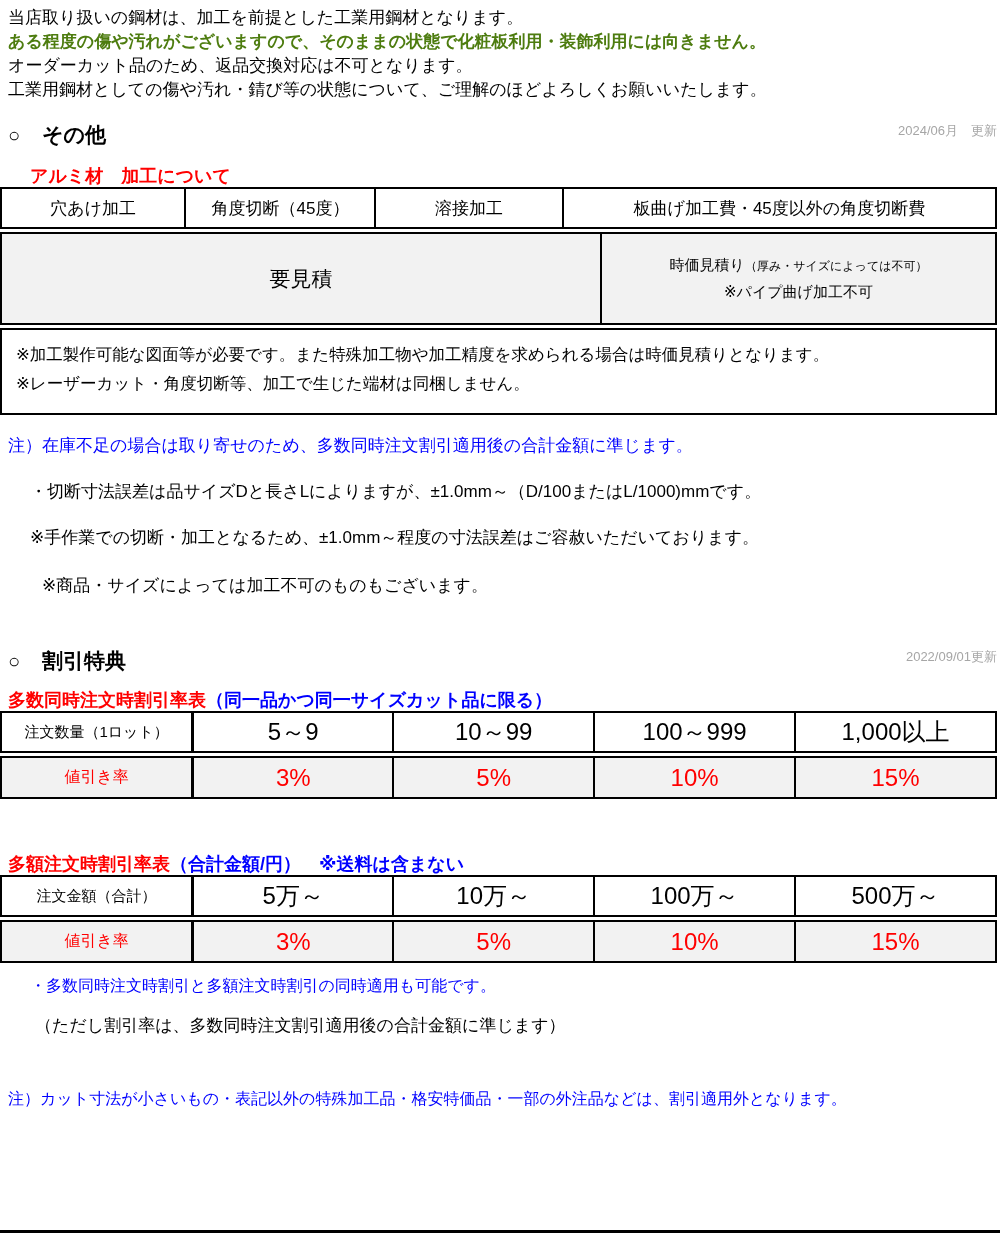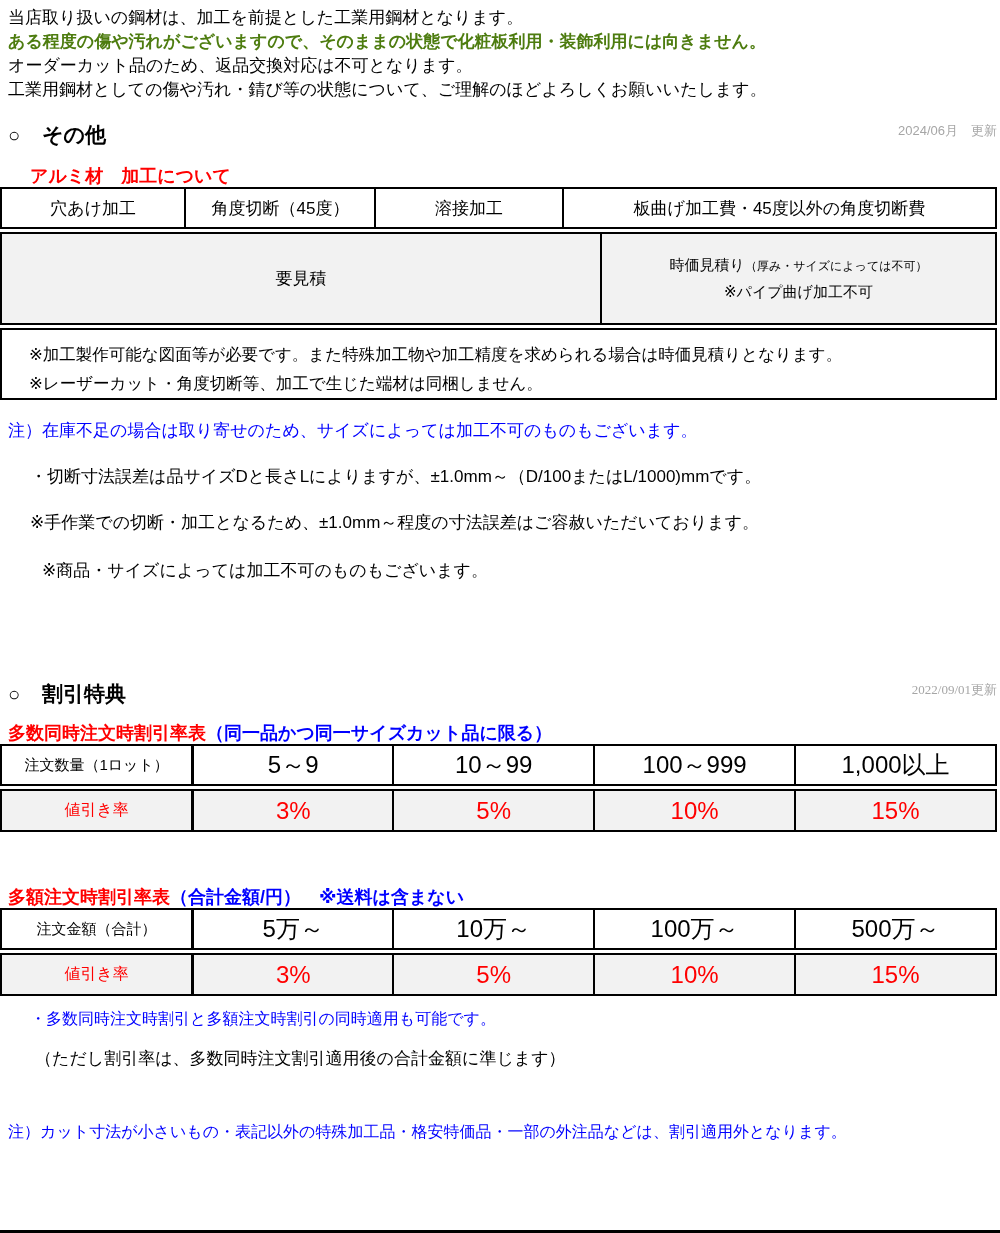--- a/index.html
+++ b/index.html
@@ -12,21 +12,21 @@
   }
   
   .intro { padding:6px 0 0 8px; font-size:17px; line-height:24px; }
   .intro .magenta { color:#4d7c0f; font-weight:bold; }
 
   
   .sec-head { position:relative; width:989px; margin-left:8px; font-size:21px; font-weight:bold; height:30px; line-height:30px; }
   .sec-head .circle { font-weight:normal; font-size:20px; margin-right:22px; }
   .sec-date { position:absolute; right:0; top:4px; font-weight:normal; color:#a6a6a6; font-size:13px; line-height:14px; }
   .sec1 { margin-top:18px; }
-  .sec2 { margin-top:96px;font-family:Liberation Serif, serif; }
+  .sec2 { margin-top:48px; }
 
   
   .tbl-title { font-size:18px; font-weight:bold; line-height:22px; }
   .t-red { color:#ff0000; }
   .t-blue { color:#0000ff; }
   .title1 { margin:15px 0 0 30px; }
   .title2 { margin:13px 0 0 8px; }
   .title3 { margin:54px 0 0 8px; }
 
   
@@ -35,24 +35,24 @@
   .trow:first-child { margin-top:0; }
   .cell { display:flex; align-items:center; justify-content:center; text-align:center; border-left:2px solid #000; }
   .cell.first { border-left:none; }
   .gray { background:#f2f2f2; }
 
   
   .t1-head { height:42px; }
   .t1-head .cell { font-size:17px; }
   .t1c1 { width:195px; } .t1c2 { width:203px; } .t1c3 { width:200px; } .t1c4 { width:463px; }
   .t1-row2 { height:93px; margin-top:3px; }
-  .t1-row2 .cL { width:598px; font-size:17px; }
+  .t1-row2 .cL { width:598px; font-size:21px; }
   .t1-row2 .cR { width:395px; font-size:15px; flex-direction:column; justify-content:center; line-height:26px; }
   .t1-row2 .cR .small { font-size:12px; }
-  .t1-note { height:72px; margin-top:3px;padding-left:13px; }
+  .t1-note { height:87px; margin-top:3px; }
   .t1-note .cell { width:993px; justify-content:flex-start; text-align:left; padding:10px 14px; font-size:16.5px; line-height:29px; display:block; }
 
   
   .d-row { height:42px; }
   .d-rate { height:43px; margin-top:3px; }
   .dc-label { width:195px; font-size:15px; }
   .dc { width:207px; font-size:24px; border-left-width:3px; }
   .dc ~ .dc { border-left-width:2px; }
   .d-rate .dc-label { color:#ff0000; font-size:16px; }
   .d-rate .dc { color:#ff0000; }
@@ -102,21 +102,21 @@
     </div>
   </div>
   <div class="trow t1-note">
     <div class="cell first">
       <div>※加工製作可能な図面等が必要です。また特殊加工物や加工精度を求められる場合は時価見積りとなります。</div>
       <div>※レーザーカット・角度切断等、加工で生じた端材は同梱しません。</div>
     </div>
   </div>
 </div>
 
-<div class="note blue nb1">注）在庫不足の場合は取り寄せのため、サイズによっては加工不可のものもございます。</div>
+<div class="note blue nb1">注）在庫不足の場合は取り寄せのため、多数同時注文割引適用後の合計金額に準じます。</div>
 <div class="note n1">・切断寸法誤差は品サイズDと長さLによりますが、±1.0mm～（D/100またはL/1000)mmです。</div>
 <div class="note n2">※手作業での切断・加工となるため、±1.0mm～程度の寸法誤差はご容赦いただいております。</div>
 <div class="note n3">※商品・サイズによっては加工不可のものもございます。</div>
 
 <div class="sec-head sec2">
   <span class="circle">○</span><span>割引特典</span>
   <span class="sec-date">2022/09/01更新</span>
 </div>
 
 <div class="tbl-title title2">

